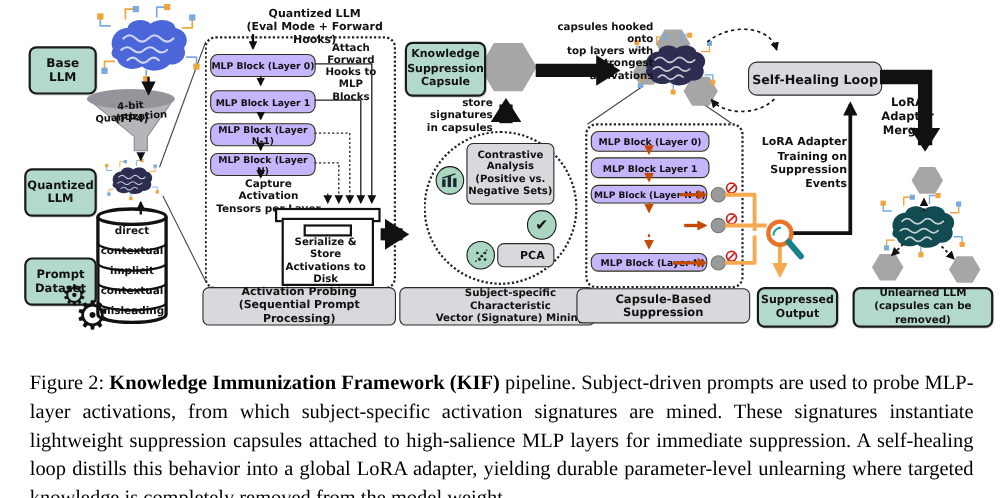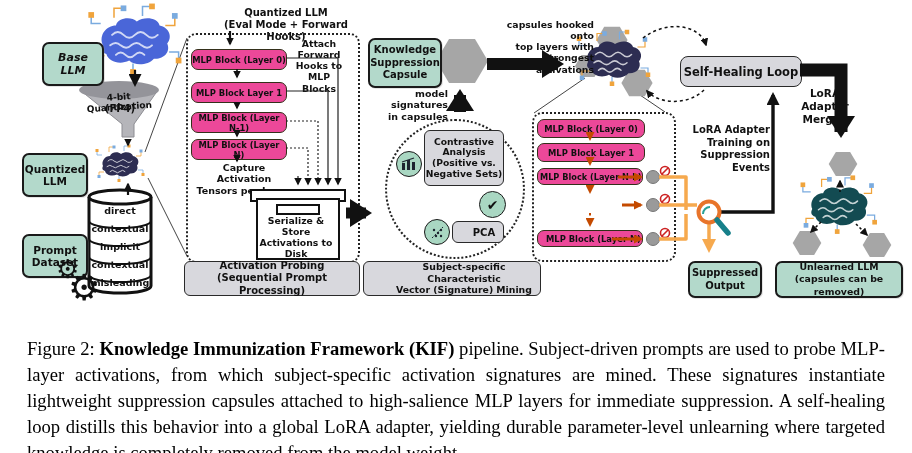--- a/index.html
+++ b/index.html
@@ -3,21 +3,21 @@
 <meta charset="utf-8">
 <style>
   html,body{margin:0;padding:0;background:#fff;}
   #page{position:relative;width:912px;height:453px;background:#fff;overflow:hidden;
         font-family:"DejaVu Sans",sans-serif;color:#111;}
   .abs{position:absolute;}
   .pre{white-space:pre-line;}
   .ctr{display:flex;align-items:center;justify-content:center;text-align:center;}
   .teal{background:#b3d9cb;border:2px solid #1a1a1a;border-radius:7px;font-weight:bold;
         box-shadow:1px 1px 0 #9994;}
-  .tan{background:#ec4899;border:1.7px solid #33301a;border-radius:7px;font-weight:bold;}
+  .tan{background:#c4b5fd;border:1.7px solid #33301a;border-radius:7px;font-weight:bold;}
   .glabel{background:#d8d8dd;border:1.6px solid #2a2a2a;border-radius:6px;font-weight:bold;}
   .dashbox{border:2px dotted #222;border-radius:10px;background:transparent;}
   .icirc{background:#a9d7c2;border:1.8px solid #1a1a1a;border-radius:50%;}
   svg{display:block;}
   .z1{z-index:1;} .z2{z-index:2;} .z3{z-index:3;pointer-events:none;}
   #caption{position:absolute;left:27px;top:317px;width:858px;
            font-family:"Liberation Serif",serif;font-size:18.6px;line-height:1.4;
            text-align:justify;color:#000;}
 </style>
 </head>
@@ -84,21 +84,21 @@
       <use href="#hex" transform="translate(807,243) scale(1.1)"></use>
       <use href="#hex" transform="translate(877,245) scale(1.1)"></use>
     </g>
 
     <use href="#brain" transform="translate(95,14) scale(0.95)" style="color:#4a66d8"></use>
     <use href="#brain" transform="translate(99,150) scale(0.50)" style="color:#2d2d52"></use>
     <use href="#brain" transform="translate(582,38) scale(0.75)" style="color:#2d2d52"></use>
     <use href="#brain" transform="translate(806,184) scale(0.78)" style="color:#134b52"></use>
   </svg>
 
-  <div class="abs z2 teal ctr pre" style="left:42px;top:42px;width:58px;height:40px;font-size:11px;font-style:italic;">Base
+  <div class="abs z2 teal ctr pre" style="left:26px;top:42px;width:58px;height:40px;font-size:11px;">Base
 LLM</div>
   <div class="abs z2 ctr" style="left:76px;top:92px;width:86px;font-size:9px;font-weight:bold;transform:rotate(-4deg);">4-bit Quantization</div>
   <div class="abs z2 ctr" style="left:96px;top:103px;width:48px;font-size:10px;font-weight:bold;">(FP4)</div>
   <div class="abs z2 teal ctr pre" style="left:22px;top:153px;width:62px;height:40px;font-size:10.5px;">Quantized
 LLM</div>
   <div class="abs z2 teal ctr pre" style="left:22px;top:234px;width:62px;height:40px;font-size:10.5px;">Prompt
 Dataset</div>
   <div class="abs z2 ctr" style="left:90px;top:205px;width:60px;font-size:9.5px;font-weight:bold;">direct</div>
   <div class="abs z2 ctr" style="left:90px;top:223px;width:60px;font-size:9.5px;font-weight:bold;">contextual</div>
   <div class="abs z2 ctr" style="left:90px;top:241px;width:60px;font-size:9.5px;font-weight:bold;">implicit</div>
@@ -124,21 +124,21 @@
   <div class="abs z2" style="left:276px;top:204px;width:40px;height:7px;background:#fff;border:2px solid #111;"></div>
   <div class="abs z2 ctr pre" style="left:257px;top:215px;width:78px;font-size:9.3px;font-weight:bold;line-height:1.2;">Serialize &amp; Store
 Activations to
 Disk</div>
   <div class="abs z2 glabel ctr pre" style="left:184px;top:261px;width:174px;height:33px;font-size:10px;line-height:1.25;">Activation Probing
 (Sequential Prompt Processing)</div>
 
   <div class="abs z2 teal ctr pre" style="left:368px;top:38px;width:70px;height:46px;font-size:10px;line-height:1.25;">Knowledge
 Suppression
 Capsule</div>
-  <div class="abs z2 pre" style="left:366px;top:88px;width:82px;font-size:9.5px;font-weight:bold;text-align:right;line-height:1.2;">model signatures
+  <div class="abs z2 pre" style="left:366px;top:88px;width:82px;font-size:9.5px;font-weight:bold;text-align:right;line-height:1.2;">store signatures
 in capsules</div>
   <div class="abs z2 pre" style="left:486px;top:19px;width:108px;font-size:9.3px;font-weight:bold;line-height:1.2;text-align:right;">capsules hooked onto
 top layers with
 strongest activations</div>
 
   <div class="abs z2" style="left:385px;top:119px;width:136px;height:136px;border:2px dotted #222;border-radius:50%;"></div>
   <div class="abs z2 glabel ctr pre" style="left:424px;top:130px;width:78px;height:54px;font-size:9.2px;line-height:1.15;">Contrastive
 Analysis
 (Positive vs.
 Negative Sets)</div>
@@ -163,20 +163,21 @@
       </svg>
   </div>
   <div class="abs z2 glabel ctr pre" style="left:363px;top:261px;width:152px;height:33px;font-size:9.3px;line-height:1.25;padding-left:24px;">Subject-specific Characteristic
 Vector (Signature) Mining</div>
 
   <div class="abs z2 dashbox" style="left:532px;top:112px;width:140px;height:146px;"></div>
   <div class="abs z2 tan ctr" style="left:537px;top:119px;width:106px;height:17px;font-size:8.4px;">MLP Block (Layer 0)</div>
   <div class="abs z2 tan ctr" style="left:537px;top:143px;width:106px;height:17px;font-size:8.4px;">MLP Block Layer 1</div>
   <div class="abs z2 tan ctr" style="left:537px;top:168px;width:106px;height:17px;font-size:8.2px;justify-content:flex-start;padding-left:2px;box-sizing:border-box;">MLP Block (Layer N-k)</div>
   <div class="abs z2 tan ctr" style="left:537px;top:230px;width:106px;height:17px;font-size:8.4px;justify-content:flex-start;padding-left:8px;box-sizing:border-box;">MLP Block (Layer N)</div>
+  <div class="abs z2 glabel ctr" style="left:524px;top:262px;width:156px;height:30px;font-size:10.5px;">Capsule-Based Suppression</div>
 
   <div class="abs z2 glabel ctr" style="left:680px;top:56px;width:120px;height:29px;font-size:11.5px;border-radius:8px;">Self-Healing Loop</div>
   <div class="abs z2 pre" style="left:688px;top:124px;width:82px;font-size:10px;font-weight:bold;text-align:right;line-height:1.25;">LoRA Adapter
 Training on
 Suppression
 Events</div>
   <div class="abs z2 ctr pre" style="left:797px;top:87px;width:56px;font-size:10.5px;font-weight:bold;line-height:1.25;">LoRA
 Adapter
 Merged</div>
 

